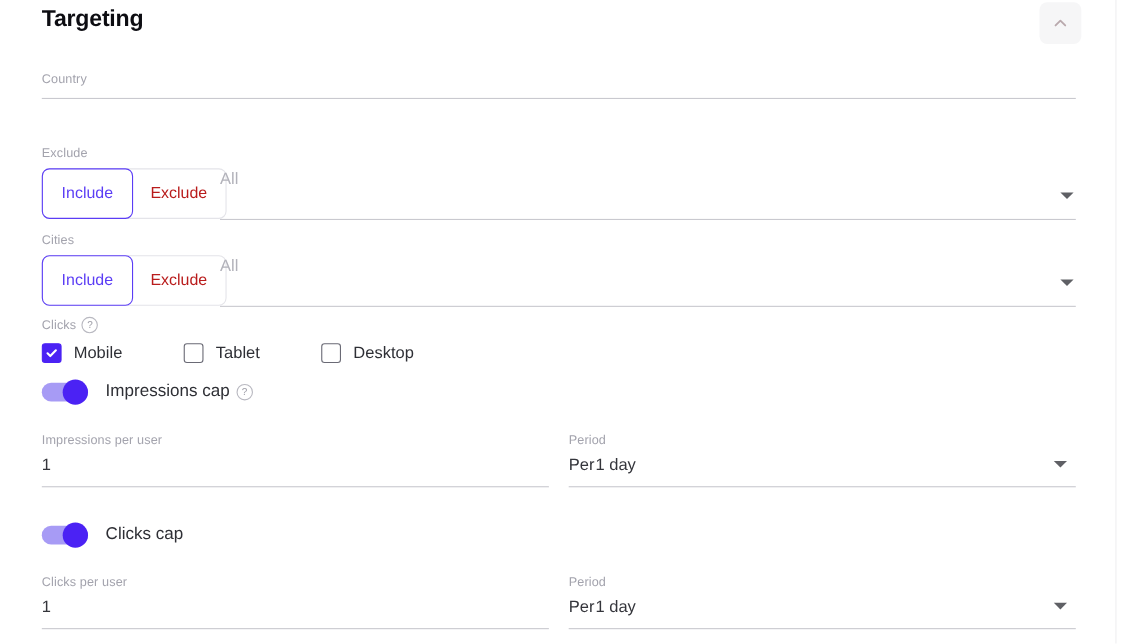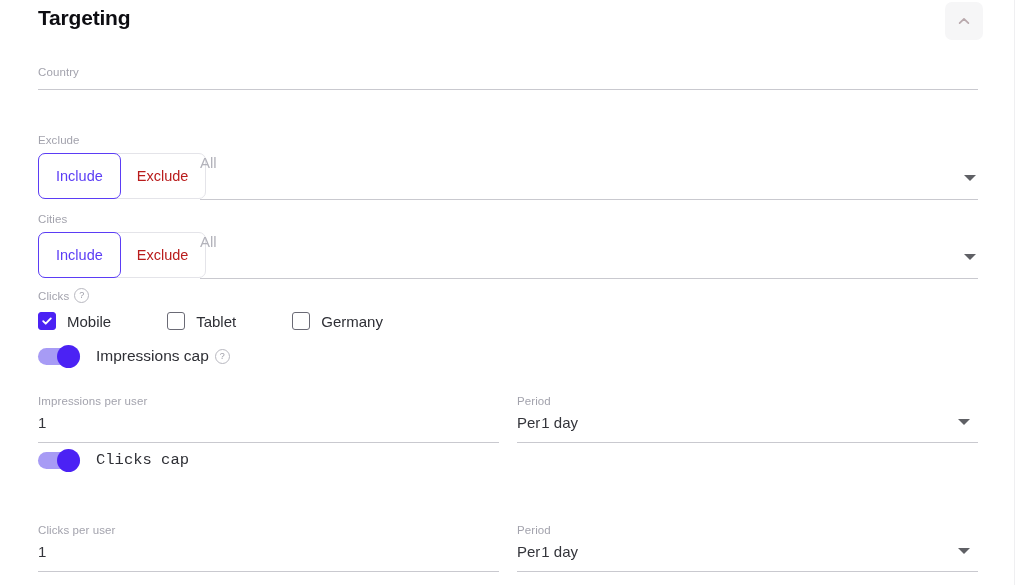--- a/index.html
+++ b/index.html
@@ -197,21 +197,21 @@
     font-family: "Liberation Sans", sans-serif;
     cursor: pointer;
   }
   .device-options {
     display: flex;
     align-items: center;
     margin-top: 9px;
   }
   .device-option {
     display: flex;
-    align-items: center;
+    align-items: flex-start;
     cursor: pointer;
   }
   .device-option + .device-option { margin-left: 56px; }
   .checkbox {
     width: 18px;
     height: 18px;
     border-radius: 3px;
     border: 1.8px solid #6a6a75;
     box-sizing: border-box;
     background: #ffffff;
@@ -232,21 +232,21 @@
   }
 
   
   .cap-toggle {
     position: absolute;
     left: 38px;
     display: flex;
     align-items: center;
   }
   .cap-toggle.impressions { top: 347px; }
-  .cap-toggle.clicks { top: 451px; font-family: Liberation Mono, monospace; }
+  .cap-toggle.clicks { top: 477px; }
 
   .switch {
     position: relative;
     width: 42px;
     height: 18px;
     flex: none;
     cursor: pointer;
   }
   .switch-track {
     position: absolute;
@@ -363,21 +363,21 @@
         <span class="opt-label">Mobile</span>
       </label>
 
       <label class="device-option">
         <span class="checkbox"></span>
         <span class="opt-label">Tablet</span>
       </label>
 
       <label class="device-option">
         <span class="checkbox"></span>
-        <span class="opt-label">Germany</span>
+        <span class="opt-label">Desktop</span>
       </label>
 
     </div>
   </div>
 
   <div class="cap-toggle impressions">
     <span class="switch">
       <span class="switch-track"></span>
       <span class="switch-knob"></span>
     </span>

